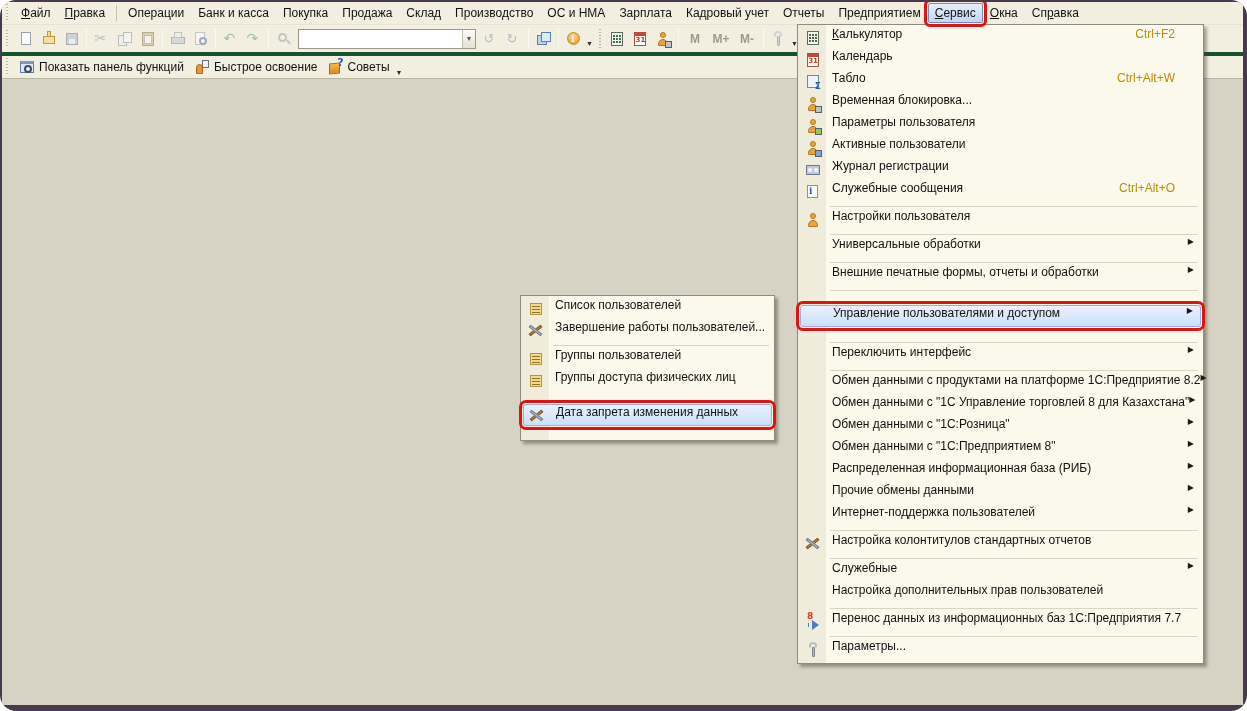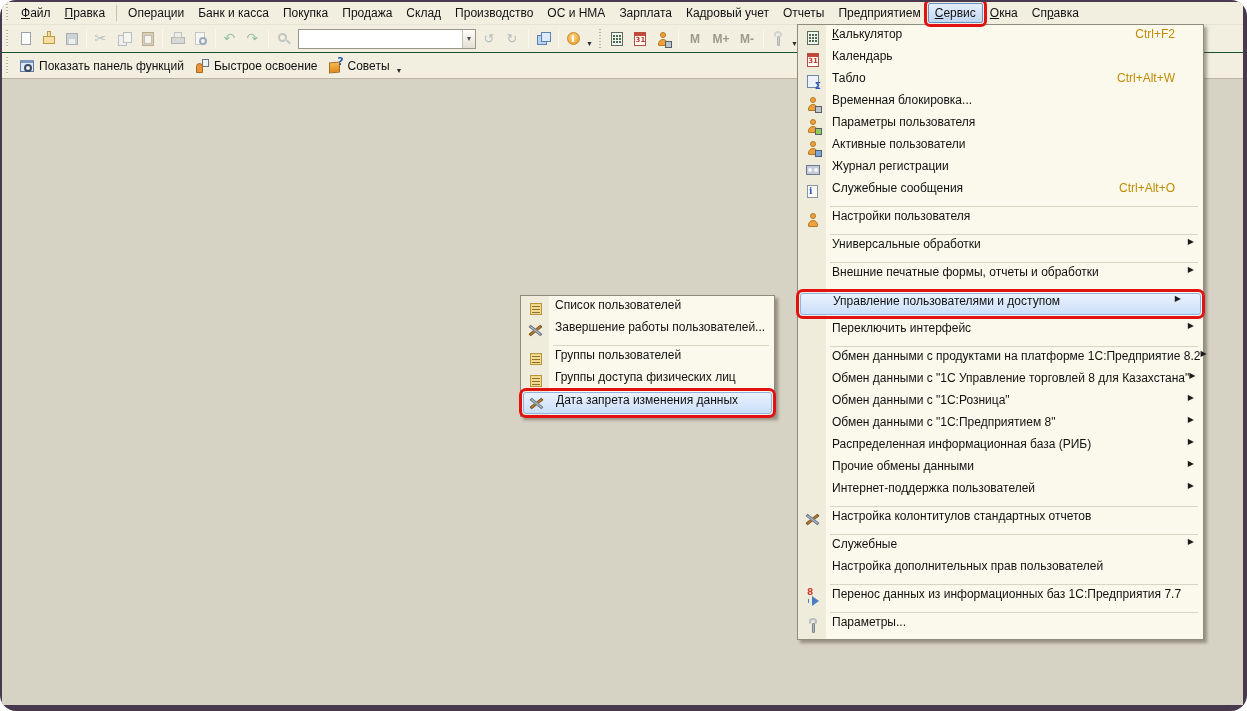--- a/index.html
+++ b/index.html
@@ -12,21 +12,21 @@
   #menubar { display:flex; align-items:center; height:22px; padding-left:3px; }
   .handle { width:5px; height:18px; margin:0 3px 0 1px;
     background:repeating-linear-gradient(180deg,#b9b5a2 0 1px,#f6f4e8 1px 3px);
     background-size:2px 100%; background-repeat:no-repeat; }
   .mb { padding:2px 6px; border:1px solid transparent; border-radius:2px; white-space:nowrap; }
   .mb u { text-decoration:underline; }
   .mb.pressed { background:linear-gradient(#e6effc,#c2d7f3); border-color:#6a90c0; }
   .mb.ann, .mi.ann { outline:3px solid var(--c-red,#e01212); outline-offset:1px; position:relative; z-index:6; }
   .mbsep { width:1px; height:16px; background:#c6c2ae; margin:0 4px; }
   #toolbar1 { display:flex; align-items:center; height:28px; padding-left:3px; border-top:1px solid #e6e3d4; }
-  #toolbar2 { display:flex; align-items:center; height:27px; padding-left:3px; border-top:1px solid #14532d; border-bottom:1px solid #b9b5a2; }
+  #toolbar2 { display:flex; align-items:center; height:27px; padding-left:3px; border-top:4px solid #14532d; border-bottom:1px solid #b9b5a2; }
   .tbtn { width:23px; height:23px; display:flex; align-items:center; justify-content:center; border-radius:2px; }
   .tbtn2 { height:22px; display:flex; align-items:center; gap:4px; padding:0 5px; border-radius:2px; white-space:nowrap; }
   .tsep { width:1px; height:20px; background:#c9c5b1; border-right:1px solid #fbf9ef; margin:0 3px; }
   .dsep { width:4px; height:20px; margin:0 3px;
     background:repeating-linear-gradient(180deg,#b9b5a2 0 1px,transparent 1px 3px); background-size:2px 100%; background-repeat:no-repeat; }
   .mbtn { width:26px; height:22px; display:flex; align-items:center; justify-content:center; color:#9d9a8d; font-weight:bold; }
   .dd { font-size:7px; color:#2b2b2b; margin:10px 3px 0 1px; }
   .combo { display:flex; align-items:center; height:20px; width:178px; background:#fff; border:1px solid #9a968a; margin:0 3px; }
   .combo input { flex:1; border:none; outline:none; height:16px; padding:0 4px; font-size:12px; background:transparent; }
   .combo .cbtn { width:15px; height:18px; display:flex; align-items:center; justify-content:center;
@@ -34,21 +34,21 @@
   .dis { opacity:.55; }
   #workspace { position:absolute; left:0; top:78px; right:0; bottom:0; background:var(--c-workspace,#d7d3c4); }
   
   .popup { position:absolute; background:linear-gradient(90deg,#f0ecdc 0,#f0ecdc 28px,var(--c-menu,#fbf9ec) 28px);
     border:1px solid #8f8c7e; box-shadow:3px 3px 3px rgba(70,63,48,.45); padding:2px 0; z-index:4; }
   #service-menu { left:795px; top:22px; width:407px; }
   #users-submenu { left:518px; top:293px; width:255px; z-index:5; }
   .mi { height:22px; display:flex; align-items:flex-start; position:relative; padding:0 6px 0 34px; white-space:nowrap; }
   .mi .lbl u { text-decoration:underline; }
   .mi .ic { position:absolute; left:7px; top:3px; }
-  .mi.sel { background:linear-gradient(#eaf2fd,#cbdffa); border:1px solid #8fb2e2; border-radius:3px; margin:0 2px; padding:0 16px 0 32px; }
+  .mi.sel { background:linear-gradient(#eaf2fd,#cbdffa); border:1px solid #8fb2e2; border-radius:3px; margin:12px 2px; padding:0 4px 0 32px; }
   .mi.sel .ic { left:5px; }
   .sc { margin-left:auto; padding-right:22px; color:var(--c-shortcut,#bf8b00); }
   .arr { margin-left:auto; padding-right:3px; font-size:8px; color:#1a1a1a; }
   .msep { height:6px; position:relative; }
   .msep::after { content:""; position:absolute; left:32px; right:5px; top:3px; height:1px; background:#d9d5c3; }
   
   .ic { width:16px; height:16px; position:relative; display:inline-block; flex:none; }
   .ic::before,.ic::after { content:""; position:absolute; box-sizing:border-box; }
   .ic-doc-new::before { left:3px; top:1px; width:10px; height:13px; background:#fdfdfb; border:1px solid #9aa3ad; }
   .ic-folder-open::before { left:2px; top:5px; width:12px; height:8px; background:#f5dfa2; border:1px solid #c09a3e; }

